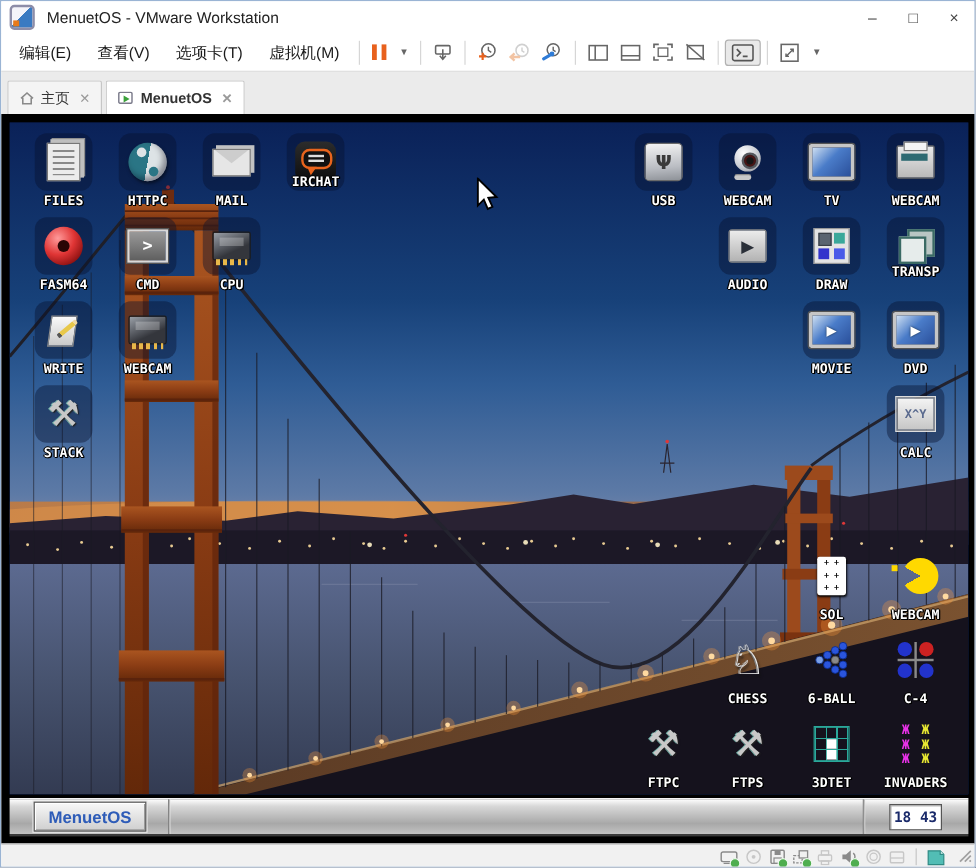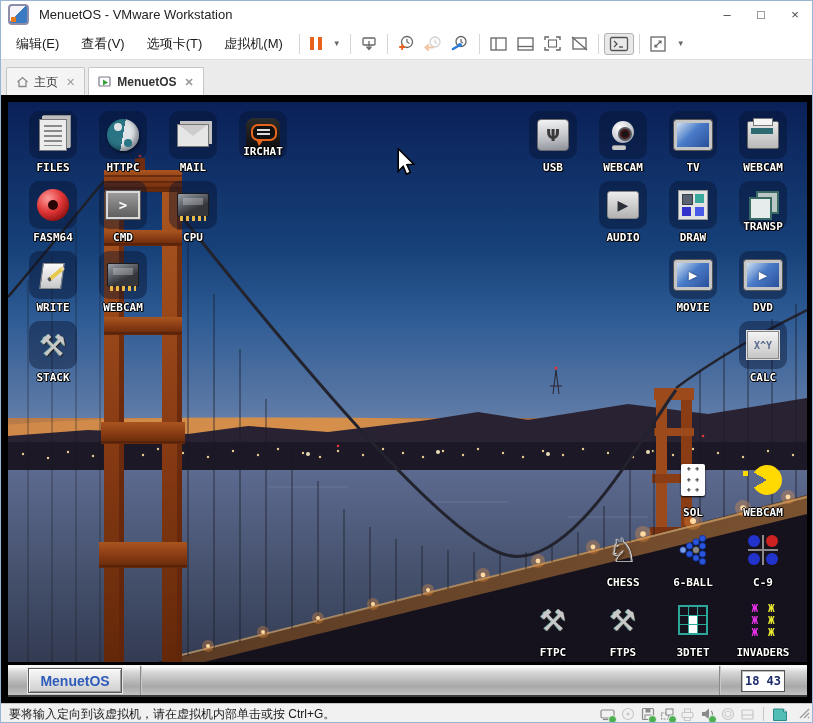--- a/index.html
+++ b/index.html
@@ -615,21 +615,21 @@
       </div>
       <div class="lbl" style="left:646px;top:474px">6-BALL</div>
       <div class="t" style="left:731px;top:424px;background:none">
           <span class="gi g-c4">
             <i class="p1"></i>
             <i class="p2"></i>
             <i class="p3"></i>
             <i class="p4"></i>
           </span>
         </div>
-      <div class="lbl" style="left:716px;top:474px">C-9</div>
+      <div class="lbl" style="left:716px;top:474px">C-4</div>
 
       <div class="t" style="left:521px;top:494px;background:none">
           <span class="gi g-tools"></span>
         </div>
       <div class="lbl" style="left:506px;top:544px">FTPC</div>
       <div class="t" style="left:591px;top:494px;background:none">
           <span class="gi g-tools"></span>
         </div>
       <div class="lbl" style="left:576px;top:544px">FTPS</div>
       <div class="t" style="left:661px;top:494px;background:none">
@@ -655,21 +655,20 @@
 
     <div class="menuet-bar">
       <div class="menuet-btn">MenuetOS</div>
       <div class="mb-div"></div>
       <div class="mb-div right"></div>
       <div class="menuet-clock">18 43</div>
     </div>
   </div>
 
   <div class="statusbar">
-    <span class="sb-hint">要将输入定向到该虚拟机，请在虚拟机内部单击或按 Ctrl+G。</span>
     <span class="sb-icons">
       <span class="sico">
         <svg width="15" height="13" viewBox="0 0 15 13">
             <rect x="1" y="2" width="13" height="8" rx="1.5" fill="none" stroke="#8a8a8a" stroke-width="1.2"></rect>
             <line x1="3" y1="11.5" x2="12" y2="11.5" stroke="#8a8a8a" stroke-width="1.2"></line>
           </svg>
         <span class="dot"></span>
       </span>
       <span class="sico off">
         <svg width="14" height="14" viewBox="0 0 14 14">

